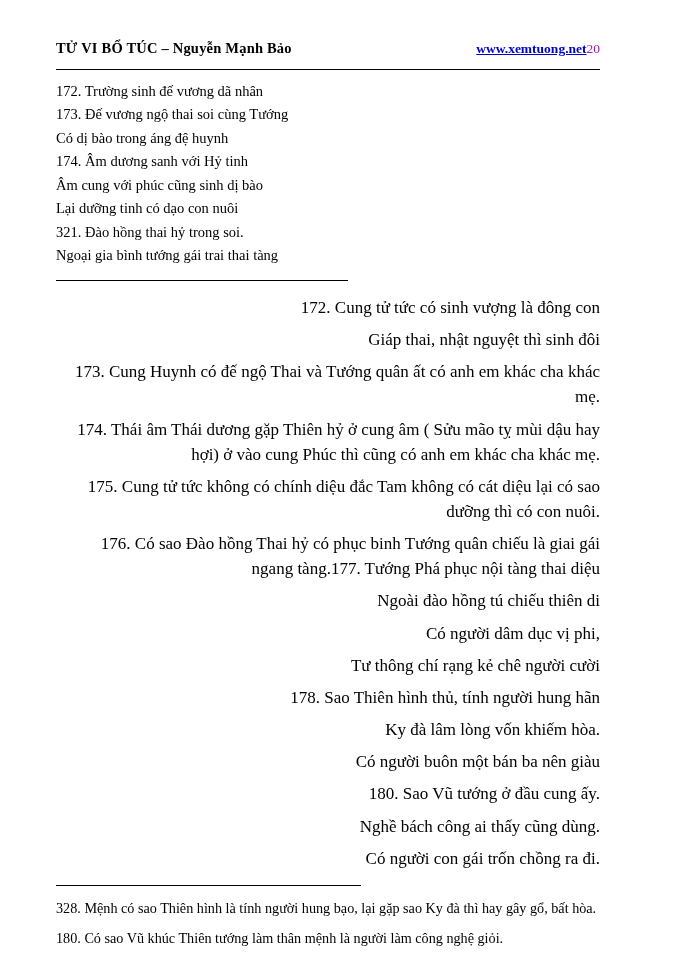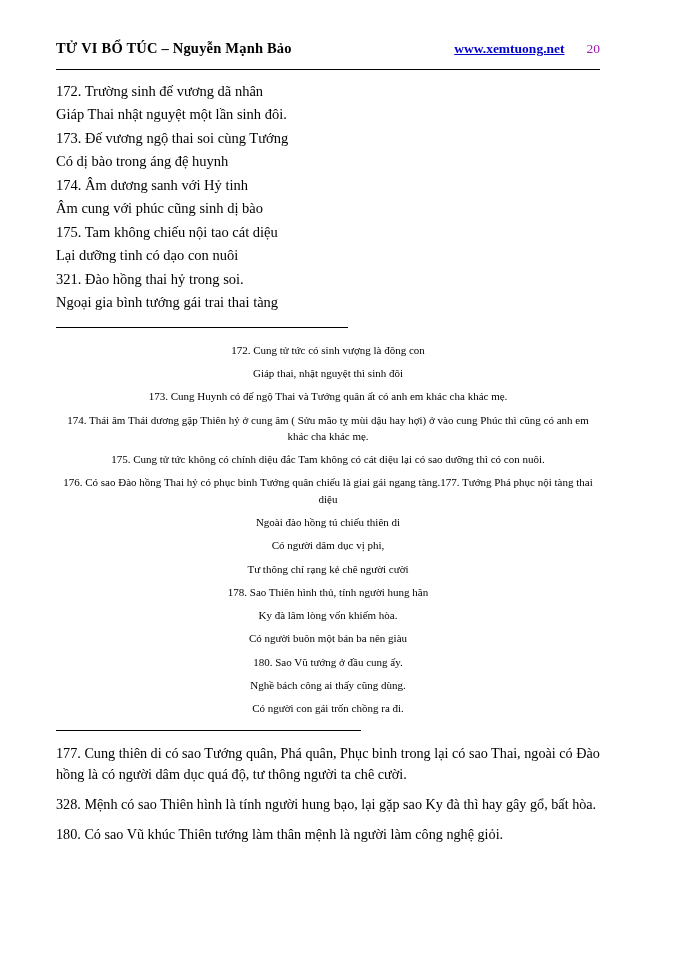--- a/index.html
+++ b/index.html
@@ -30,21 +30,20 @@
   }
   .header-title {
     font-size: 14.5px;
     font-weight: bold;
     letter-spacing: 0.2px;
     white-space: nowrap;
   }
   .header-right {
     display: flex;
     align-items: baseline;
-    gap: 22px;
   }
   .header-link {
     font-size: 13.5px;
     font-weight: bold;
     color: #0000cc;
     text-decoration: underline;
     white-space: nowrap;
   }
   .header-page {
     font-size: 13.5px;
@@ -68,25 +67,25 @@
     width: 305px;
   }
   .verse-line {
     font-size: 14.5px;
     line-height: 1.62;
     margin: 0;
     padding: 0;
     font-family: Liberation Serif, serif;
   }
   .note-line {
-    font-size: 11px;
+    font-size: 17px;
     line-height: 1.48;
     margin: 0 0 7px 0;
     padding: 0;
-    text-align: center;
+    text-align: right;
   }
   .note-block {
     margin-top: 2px;
   }
   .foot-line {
     font-size: 14.2px;
     line-height: 1.48;
     margin: 0 0 9px 0;
     padding: 0;
   }
@@ -101,26 +100,24 @@
     <div class="header-right">
       <a class="header-link" href="#">www.xemtuong.net</a>
       <span class="header-page">20</span>
     </div>
   </div>
 
   <hr class="rule">
 
   <div class="verse-block">
     <p class="verse-line">172. Trường sinh đế vương dã nhân</p>
-    <p class="verse-line">Giáp Thai nhật nguyệt một lần sinh đôi.</p>
     <p class="verse-line">173. Đế vương ngộ thai soi cùng Tướng</p>
     <p class="verse-line">Có dị bào trong áng đệ huynh</p>
     <p class="verse-line">174. Âm dương sanh với Hỷ tinh</p>
     <p class="verse-line">Âm cung với phúc cũng sinh dị bào</p>
-    <p class="verse-line">175. Tam không chiếu nội tao cát diệu</p>
     <p class="verse-line">Lại dưỡng tinh có dạo con nuôi</p>
     <p class="verse-line">321. Đào hồng thai hỷ trong soi.</p>
     <p class="verse-line">Ngoại gia bình tướng gái trai thai tàng</p>
   </div>
 
   <hr class="rule-short">
 
   <div class="note-block">
     <p class="note-line">172. Cung tử tức có sinh vượng là đông con</p>
     <p class="note-line">Giáp thai, nhật nguyệt thì sinh đôi</p>
@@ -135,18 +132,17 @@
     <p class="note-line">Ky đà lâm lòng vốn khiếm hòa.</p>
     <p class="note-line">Có người buôn một bán ba nên giàu</p>
     <p class="note-line">180. Sao Vũ tướng ở đầu cung ấy.</p>
     <p class="note-line">Nghề bách công ai thấy cũng dùng.</p>
     <p class="note-line">Có người con gái trốn chồng ra đi.</p>
   </div>
 
   <hr class="rule-short2">
 
   <div class="foot-block">
-    <p class="foot-line">177. Cung thiên di có sao Tướng quân, Phá quân, Phục binh trong lại có sao Thai, ngoài có Đào hồng là có người dâm dục quá độ, tư thông người ta chê cười.</p>
     <p class="foot-line">328. Mệnh có sao Thiên hình là tính người hung bạo, lại gặp sao Ky đà thì hay gây gổ, bất hòa.</p>
     <p class="foot-line">180. Có  sao Vũ khúc Thiên tướng làm thân mệnh là người làm công nghệ giỏi.</p>
   </div>
 
 </div>
 
 </body></html>

